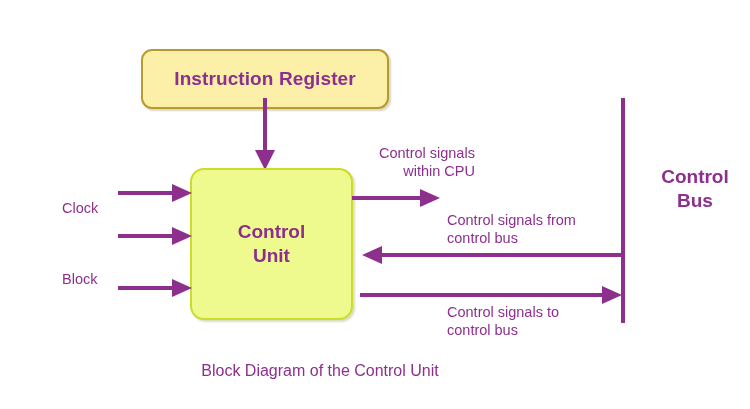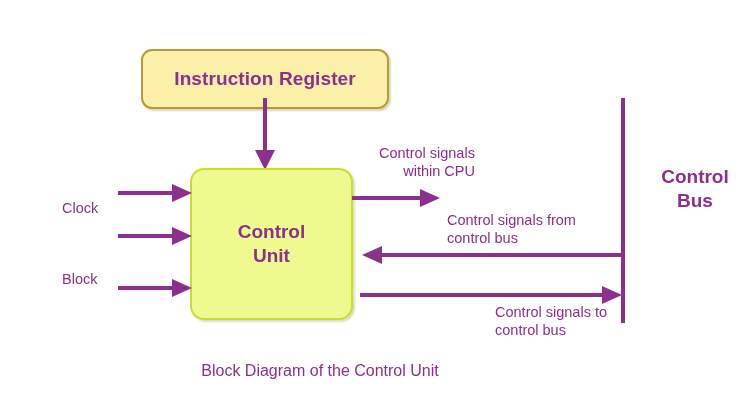--- a/index.html
+++ b/index.html
@@ -155,21 +155,21 @@
     <line x1="18" y1="10" x2="264" y2="10" stroke="#8d2f8d" stroke-width="4"></line>
     <polygon points="2,10 22,1 22,19" fill="#8d2f8d"></polygon>
   </svg>
   <div class="txt" style="left:447px; top:212px;">Control signals from
 control bus</div>
 
   <svg class="arrow" style="left:360px; top:285px;" width="264" height="20" viewBox="0 0 264 20">
     <line x1="0" y1="10" x2="246" y2="10" stroke="#8d2f8d" stroke-width="4"></line>
     <polygon points="262,10 242,1 242,19" fill="#8d2f8d"></polygon>
   </svg>
-  <div class="txt" style="left:447px; top:304px;margin-left:48px;">Control signals to
+  <div class="txt" style="left:447px; top:304px;">Control signals to
 control bus</div>
 
   <div class="bus-line"></div>
 
   <div class="txt bold" style="left:650px; top:165px; width:90px;">Control
 Bus</div>
 
   <div id="caption">Block Diagram of the Control Unit</div>
 
 </div>

